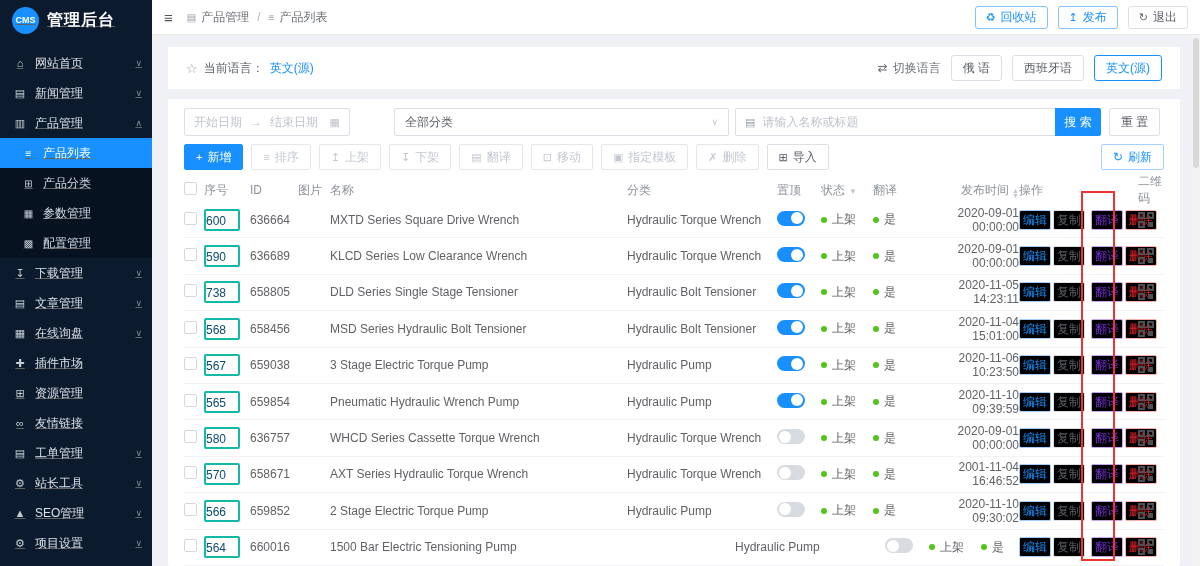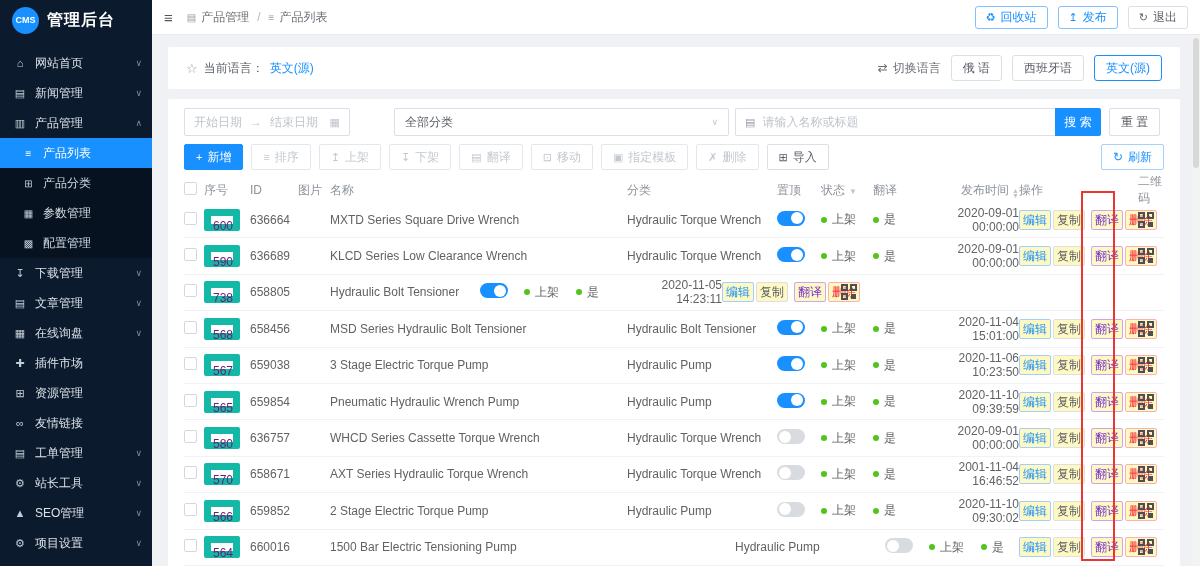--- a/index.html
+++ b/index.html
@@ -1,21 +1,21 @@
 <!DOCTYPE html>
 <html><head>
 <meta charset="utf-8">
 <style>
   * { box-sizing: border-box; margin: 0; padding: 0; }
   html,body { width:1200px; height:566px; overflow:hidden; }
   body { font-family:"Liberation Sans", sans-serif; font-size:12px; color:#606266; background:#eff1f4; }
   .page { position:relative; width:1200px; height:566px; background:#eff1f4; overflow:hidden; }
 
   
-  .sidebar { position:absolute; left:0; top:0; width:152px; height:566px; background:#0b1a2d; z-index:5; }
+  .sidebar { position:absolute; left:0; top:0; width:152px; height:566px; background:#0b1a2d; z-index:5;text-decoration:underline; }
   .logo-row { display:flex; align-items:center; gap:8px; height:40px; padding:0 12px; }
   .logo-badge { width:27px; height:27px; border-radius:50%; background:#1890ff; color:#fff; font-size:9px; font-weight:bold; display:flex; align-items:center; justify-content:center; flex:none; }
   .app-title { color:#ffffff; font-size:16px; font-weight:bold; letter-spacing:1px; }
   .menu { margin-top:8px; }
   .side-item { height:30px; display:flex; align-items:center; gap:8px; padding:0 10px 0 13px; color:#dbe1e8; font-size:12px; cursor:pointer; }
   .side-item .mi { width:14px; text-align:center; color:#c3cbd5; font-size:11px; flex:none; }
   .side-item .chev { margin-left:auto; color:#7f8b9a; font-size:9px; }
   .submenu { background:#071221; }
   .sub-item { height:30px; display:flex; align-items:center; gap:8px; padding:0 10px 0 22px; color:#d2d9e1; font-size:12px; cursor:pointer; }
   .sub-item .mi { width:13px; text-align:center; font-size:10px; color:#c3cbd5; }
@@ -80,32 +80,32 @@
   .col-img { width:32px; flex:none; }
   .col-name { flex:1; min-width:0; white-space:nowrap; overflow:hidden; }
   .col-cat { width:150px; flex:none; }
   .col-top { width:44px; flex:none; }
   .col-status { width:52px; flex:none; }
   .col-trans { width:38px; flex:none; }
   .col-time { width:108px; flex:none;text-align:right; }
   .col-actions { width:115px; flex:none; display:flex; gap:0; align-items:center; }
   .col-qr { width:30px; flex:none; display:flex; justify-content:flex-start; padding-left:4px;align-items:center; }
   .cb { width:13px; height:13px; border:1px solid #d4d7de; border-radius:2px; background:#fff; display:inline-block; cursor:pointer; }
-  .seq-box { width:36px; height:22px; line-height:20px; text-align:right; border:7px solid #14b8a6; border-radius:2px; background:#fff; color:#701a75; cursor:text; }
+  .seq-box { width:36px; height:22px; line-height:20px; text-align:left; border:2px solid #14b8a6; border-radius:2px; background:#fff; color:#0c4a6e; cursor:text; }
   .thumb { width:22px; height:22px; border-radius:3px; background:radial-gradient(circle at 38% 38%, #bb3d33 0 34%, #3c4147 35%); }
   .tr:nth-child(even) .thumb { background:radial-gradient(circle at 60% 45%, #8a2f28 0 30%, #2e3338 31%); }
   .toggle { width:28px; height:15px; border-radius:8px; position:relative; display:inline-block; cursor:pointer; }
   .toggle.on { background:#1890ff; }
   .toggle.off { background:#d8dbe0; }
   .toggle i { position:absolute; top:1.5px; width:12px; height:12px; border-radius:50%; background:#fff; }
   .toggle.on i { right:2px; }
   .toggle.off i { left:2px; }
   .dotcell { display:flex; align-items:center; gap:5px; }
   .dot { width:6px; height:6px; border-radius:50%; background:#52c41a; flex:none; }
-  .abtn { height:20px; line-height:18px; padding:0 3px; border:1px solid; border-radius:2px; background:#fef9c3; font-size:12px; cursor:pointer; flex:none; }
+  .abtn { height:20px; line-height:18px; padding:0 3px; border:1px solid; border-radius:2px; background:#000000; font-size:12px; cursor:pointer; flex:none; }
   .abtn.blue { color:#1890ff; border-color:#9fceff; margin-right:2px; }
   .abtn.default { color:#5a5e66; border-color:#dcdfe6; margin-right:6px; }
   .abtn.purple { color:#722ed1; border-color:#c9a6f0; margin-right:2px; }
   .abtn.red { color:#f5222d; border-color:#ffb0ac; }
   .qr { width:16px; height:16px; position:relative; display:inline-block; cursor:pointer; }
   .qr i { position:absolute; }
   .qr i.c1,.qr i.c2,.qr i.c3 { width:7px; height:7px; border:2px solid #4c4f54; background:transparent; }
   .qr i.c1 { left:0; top:0; } .qr i.c2 { right:0; top:0; } .qr i.c3 { left:0; bottom:0; }
   .qr i.c4 { width:5px; height:5px; right:1px; bottom:1px; background:#4c4f54; }
 
@@ -418,20 +418,21 @@
                   </span>
                 </div>
               </div>
               <div class="tr">
                 <div class="col-cb"><span class="cb"></span></div>
                 <div class="col-seq">
                   <div class="seq-box">738</div>
                 </div>
                 <div class="col-id">658805</div>
                 <div class="col-img"><span class="thumb"></span></div>
+                <div class="col-name">DLD Series Single Stage Tensioner</div>
                 <div class="col-cat">Hydraulic Bolt Tensioner</div>
                 <div class="col-top"><span class="toggle on"><i></i></span></div>
                 <div class="col-status dotcell">
                   <span class="dot"></span>
                   <span>上架</span>
                 </div>
                 <div class="col-trans dotcell">
                   <span class="dot"></span>
                   <span>是</span>
                 </div>

